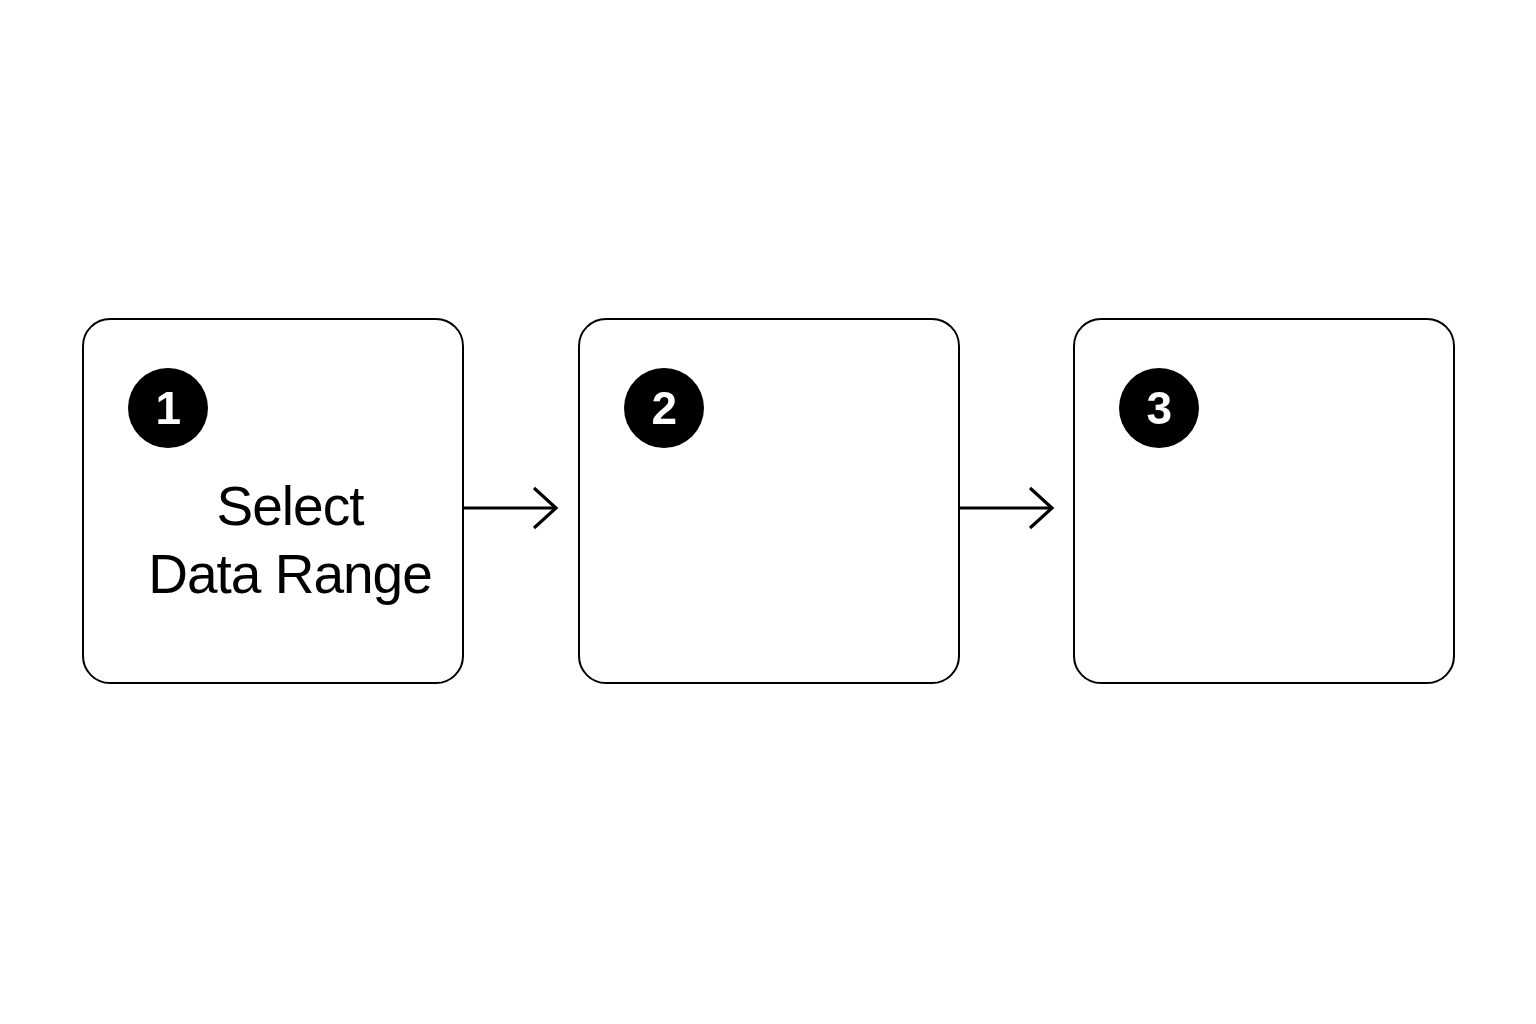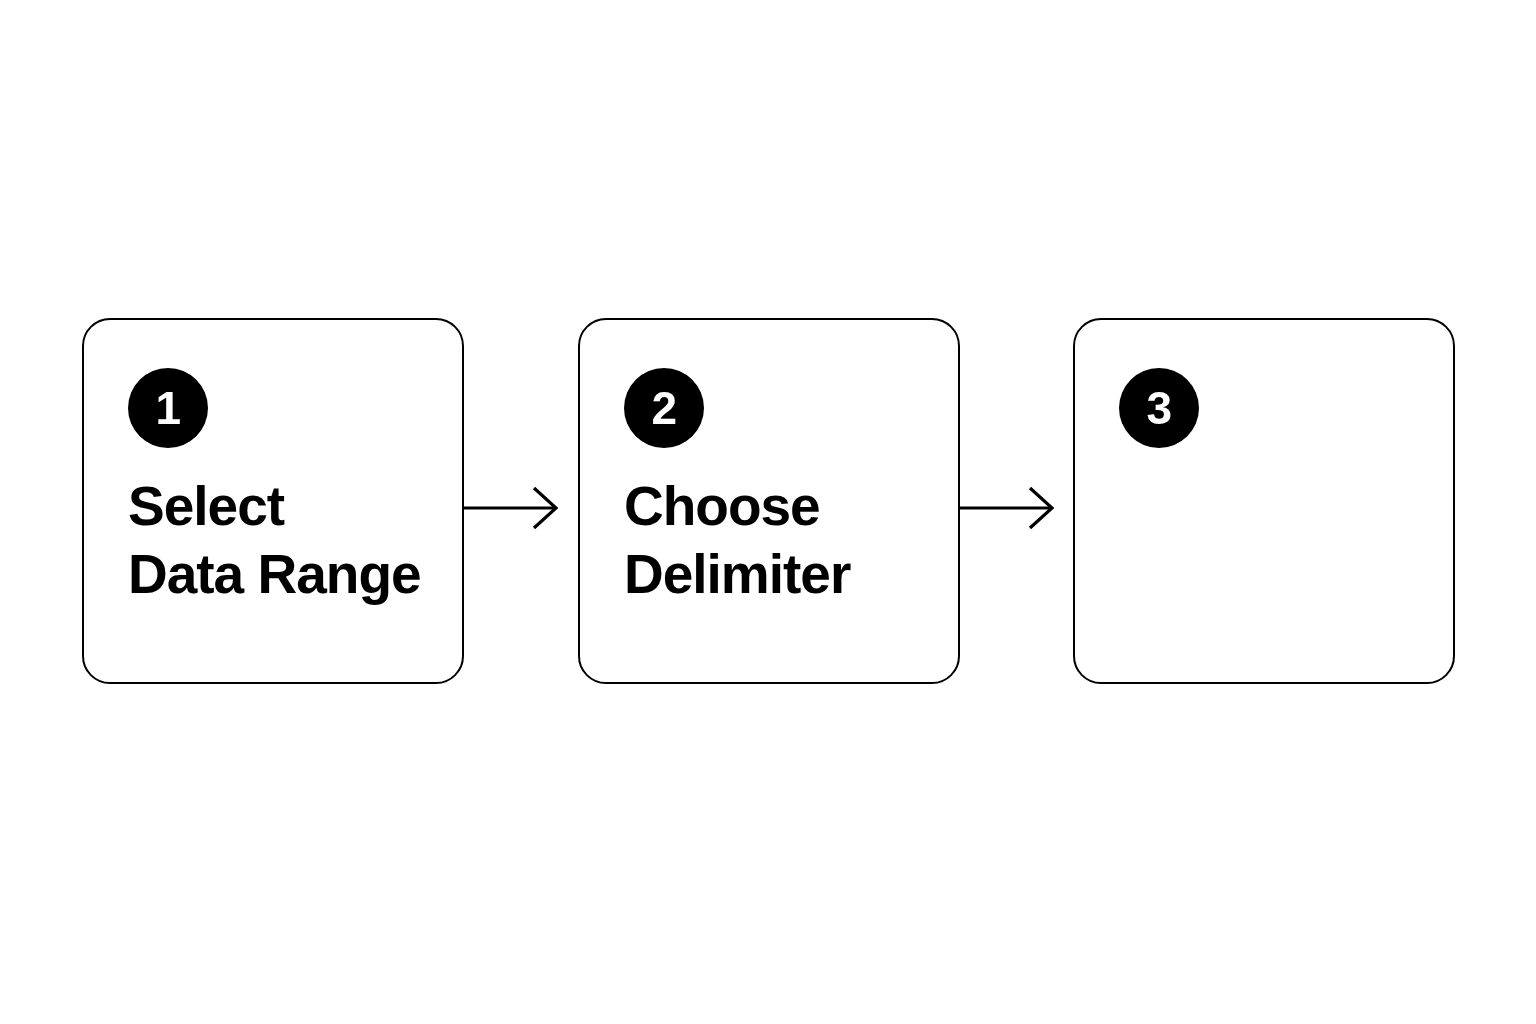--- a/index.html
+++ b/index.html
@@ -60,24 +60,25 @@
 
   
   .step-label {
     position: absolute;
     left: 44px;
     top: 152px;
     width: 324px;
     color: #000000;
     font-family: "Liberation Sans", sans-serif;
     font-size: 55px;
-    font-weight: bold;
+    font-weight: normal;
     line-height: 68px;
     letter-spacing: -1px;
     white-space: pre-line;
+    text-align: center;
   }
 
   
   .arrow-connector {
     position: absolute;
     top: 478px;
     width: 100px;
     height: 60px;
   }
   #arrow-1 { left: 462px; }
@@ -101,22 +102,20 @@
 
   <div class="arrow-connector" id="arrow-1">
     <svg viewBox="0 0 100 60" xmlns="http://www.w3.org/2000/svg">
       <line x1="2" y1="30" x2="92" y2="30" stroke="#000000" stroke-width="3.2" stroke-linecap="butt"></line>
       <polyline points="72,10 94,30 72,50" fill="none" stroke="#000000" stroke-width="3.2" stroke-linecap="butt" stroke-linejoin="miter"></polyline>
     </svg>
   </div>
 
   <div class="step-card" id="card-2">
     <div class="step-badge">2</div>
-    <div class="step-label">Choose
-Delimiter</div>
   </div>
 
   <div class="arrow-connector" id="arrow-2">
     <svg viewBox="0 0 100 60" xmlns="http://www.w3.org/2000/svg">
       <line x1="2" y1="30" x2="92" y2="30" stroke="#000000" stroke-width="3.2" stroke-linecap="butt"></line>
       <polyline points="72,10 94,30 72,50" fill="none" stroke="#000000" stroke-width="3.2" stroke-linecap="butt" stroke-linejoin="miter"></polyline>
     </svg>
   </div>
 
   <div class="step-card" id="card-3">

